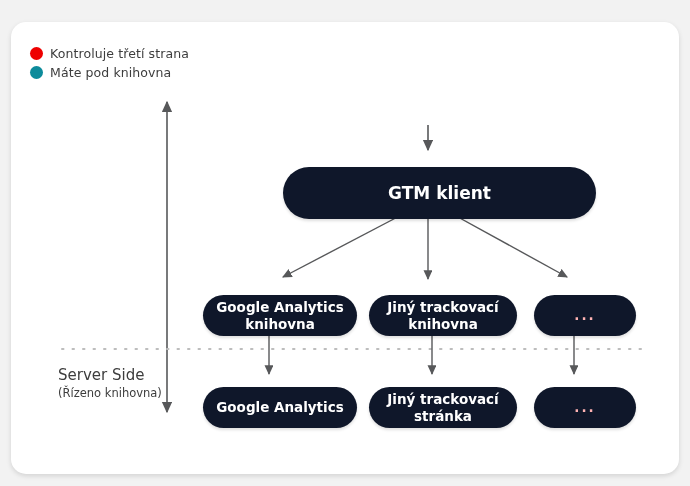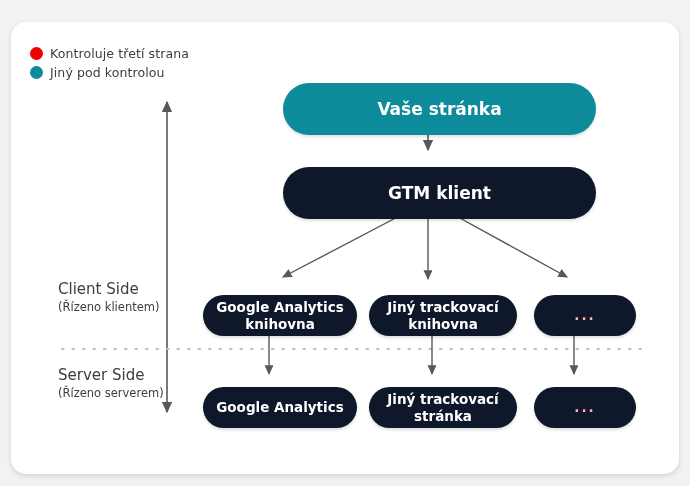--- a/index.html
+++ b/index.html
@@ -134,31 +134,27 @@
 
 <div id="card">
 
   <div id="legend">
     <div class="legend-row">
       <span class="legend-dot red"></span>
       <span class="legend-label">Kontroluje třetí strana</span>
     </div>
     <div class="legend-row">
       <span class="legend-dot teal"></span>
-      <span class="legend-label">Jiný pod kontrolou</span>
+      <span class="legend-label">Máte pod knihovna</span>
     </div>
   </div>
 
-  <div class="side-label" id="side-client">
-    <div class="title">Client Side</div>
-    <div class="sub">(Řízeno klientem)</div>
-  </div>
   <div class="side-label" id="side-server">
     <div class="title">Server Side</div>
-    <div class="sub">(Řízeno serverem)</div>
+    <div class="sub">(Řízeno knihovna)</div>
   </div>
 
   <svg id="wires" viewBox="0 0 668 463">
     <defs>
       <marker id="ah" markerWidth="9" markerHeight="9" refX="6.2" refY="3.2" orient="auto" markerUnits="strokeWidth">
         <path d="M0,0 L7,3.2 L0,6.4 z" fill="#57585a"></path>
       </marker>
       <marker id="ah-start" markerWidth="9" markerHeight="9" refX="0.8" refY="3.2" orient="auto" markerUnits="strokeWidth">
         <path d="M7,0 L0,3.2 L7,6.4 z" fill="#57585a"></path>
       </marker>
@@ -172,21 +168,20 @@
     <line x1="417" y1="189" x2="417" y2="257" stroke="#57585a" stroke-width="1.4" marker-end="url(#ah)"></line>
     <line x1="436" y1="189" x2="556" y2="255" stroke="#57585a" stroke-width="1.4" marker-end="url(#ah)"></line>
 
     <line x1="51" y1="327" x2="630" y2="327" stroke="#bdbdbd" stroke-width="2" stroke-dasharray="1.5 9" stroke-linecap="round"></line>
 
     <line x1="258" y1="306" x2="258" y2="352" stroke="#57585a" stroke-width="1.4" marker-end="url(#ah)"></line>
     <line x1="421" y1="306" x2="421" y2="352" stroke="#57585a" stroke-width="1.4" marker-end="url(#ah)"></line>
     <line x1="563" y1="306" x2="563" y2="352" stroke="#57585a" stroke-width="1.4" marker-end="url(#ah)"></line>
   </svg>
 
-  <div class="node teal" id="node-page">Vaše stránka</div>
 
   <div class="node red" id="node-gtm">GTM klient</div>
 
   <div class="node red leaf" id="node-ga-lib">Google Analytics knihovna</div>
   <div class="node red leaf" id="node-other-lib">Jiný trackovací knihovna</div>
   <div class="node red leaf" id="node-dots-1">
     <span class="dots-text">...</span>
   </div>
 
   <div class="node red leaf" id="node-ga">Google Analytics</div>

